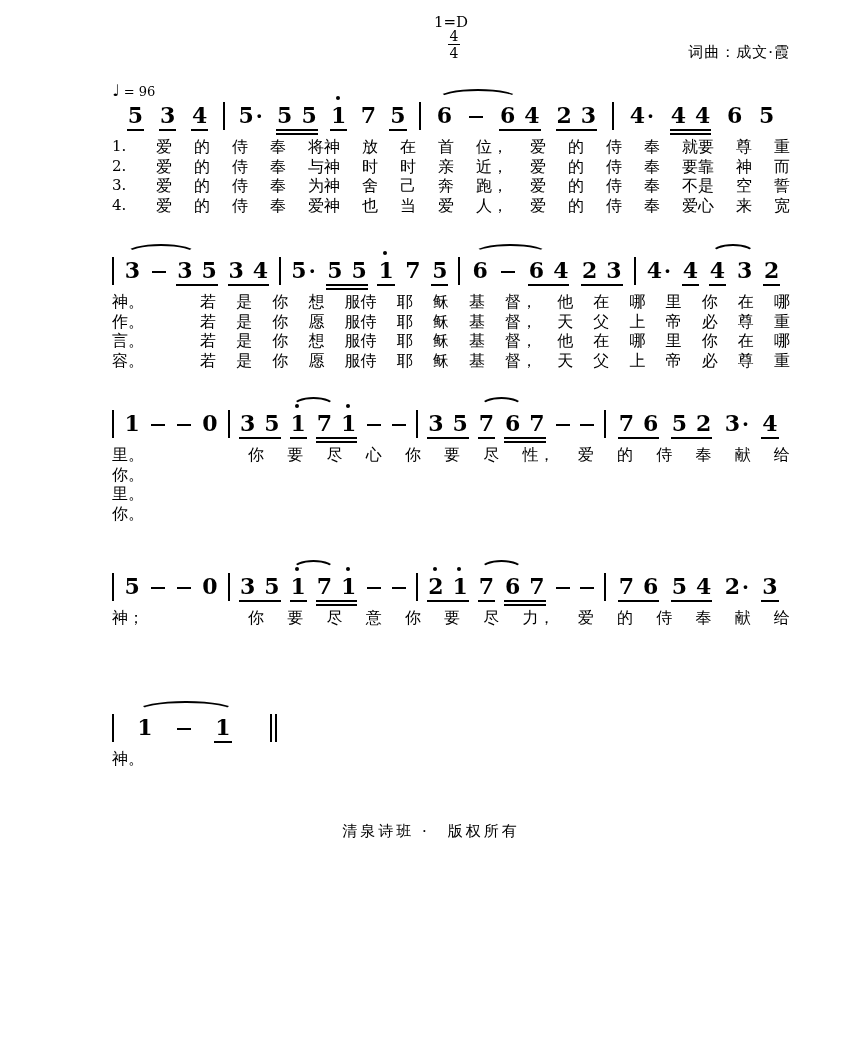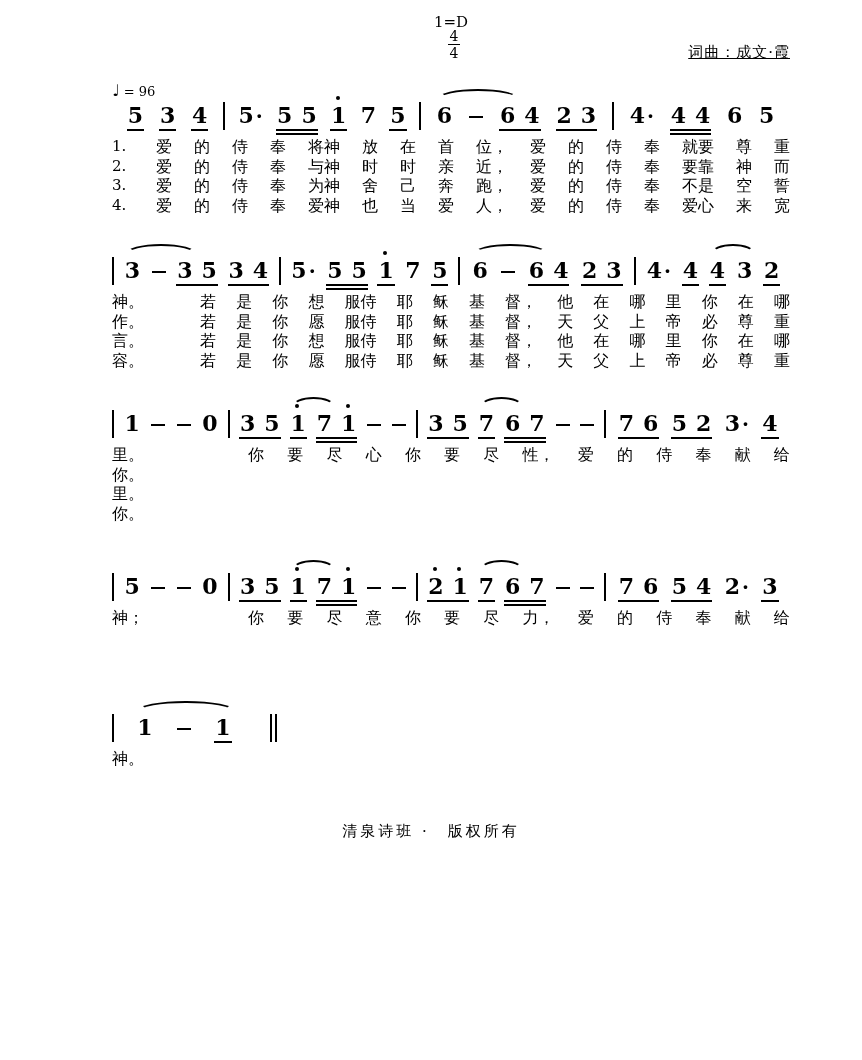--- a/index.html
+++ b/index.html
@@ -8,21 +8,21 @@
 
   .title{margin-top:56px;text-align:center;font-size:29px;font-weight:bold;letter-spacing:5px;line-height:1.2;}
 
   .meta{position:relative;margin:14px 72px 0 112px;height:50px;}
   .key-row{display:flex;align-items:center;font-size:15px;line-height:1.1;flex-direction:column;}
   .frac{display:inline-flex;flex-direction:column;align-items:center;font-size:14px;line-height:1.15;margin-left:6px;margin-top:-3px;}
   .frac .num{border-bottom:1px solid #000;padding:0 2px;}
   .frac .den{padding:0 2px;}
   .tempo{font-size:13px;margin-top:20px;}
   .tempo .glyph{font-family:"DejaVu Sans",sans-serif;font-size:16px;}
-  .credit{position:absolute;right:0;bottom:2px;font-size:15px;letter-spacing:1px;text-decoration:underline;}
+  .credit{position:absolute;right:0;bottom:2px;font-size:15px;letter-spacing:1px;}
 
   .system{margin:0 72px 0 112px;}
   .notes{position:relative;padding-top:20px;}
   .note-row{display:flex;align-items:flex-end;width:100%;}
   .measure{display:flex;justify-content:space-evenly;align-items:flex-end;min-width:0;}
   .bar{flex:0 0 auto;width:2px;height:28px;background:#000;margin-bottom:1px;}
   .dbar{flex:0 0 auto;display:flex;gap:3px;margin-left:16px;margin-bottom:1px;}
   .dbar i{display:block;width:2px;height:28px;background:#000;}
   .group{display:flex;align-items:flex-end;gap:9px;padding:0 1px 3px 1px;border-bottom:2px solid transparent;position:relative;}
   .group.u1,.group.u2{border-bottom-color:#000;}

